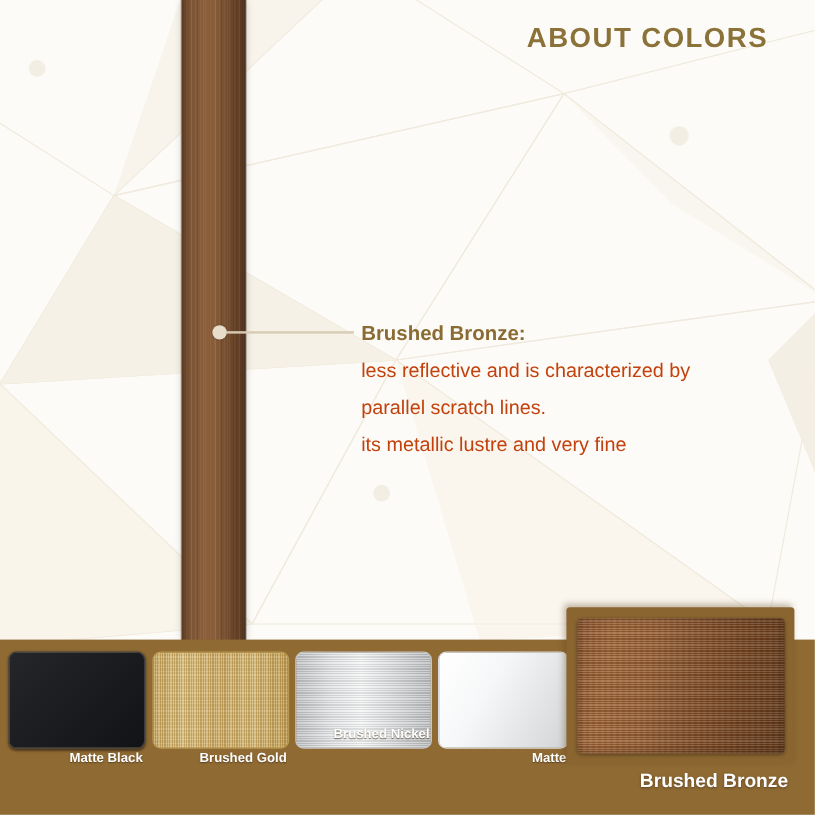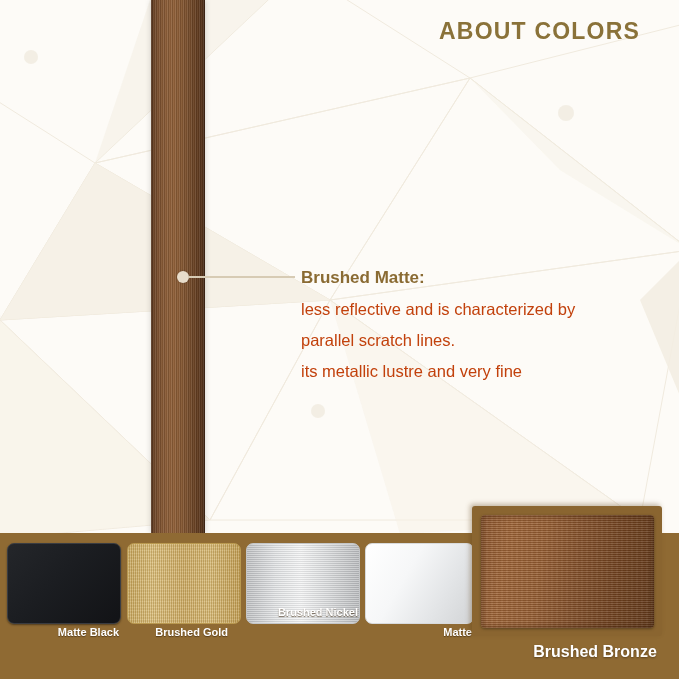--- a/index.html
+++ b/index.html
@@ -236,37 +236,37 @@
   <div class="bg-dot" style="left:311px;top:404px;width:14px;height:14px;"></div>
 
   <div class="title">ABOUT COLORS</div>
 
   <div class="bronze-bar"></div>
 
   <div class="callout-dot"></div>
   <div class="callout-line"></div>
 
   <div class="desc">
-    <div class="desc-head">Brushed Matte:</div>
+    <div class="desc-head">Brushed Bronze:</div>
     <div class="desc-body">
       <div>less reflective and is characterized by</div>
       <div>parallel scratch lines.</div>
       <div>its metallic lustre and very fine</div>
     </div>
   </div>
 
   <div class="band"></div>
 
   <div class="swatch sw-black" style="left:7px;top:543px;width:112px;height:79px;"></div>
   <div class="swatch sw-gold" style="left:127px;top:543px;width:112px;height:79px;"></div>
   <div class="swatch sw-nickel" style="left:246px;top:543px;width:112px;height:79px;"></div>
   <div class="swatch sw-chrome" style="left:365px;top:543px;width:107px;height:79px;"></div>
 
   <div class="swatch-label" style="left:7px;top:626px;width:112px;">Matte Black</div>
-  <div class="swatch-label" style="left:116px;top:626px;width:112px;">Brushed Gold</div>
+  <div class="swatch-label" style="left:127px;top:626px;width:112px;">Brushed Gold</div>
   <div class="swatch-label" style="left:246px;top:606px;width:112px;">Brushed Nickel</div>
   <div class="swatch-label" style="left:365px;top:626px;width:107px;">Matte</div>
 
   <div class="bronze-panel-frame"></div>
   <div class="bronze-panel"></div>
   <div class="bronze-panel-label">Brushed Bronze</div>
 
 </div>
 
 </body></html>

